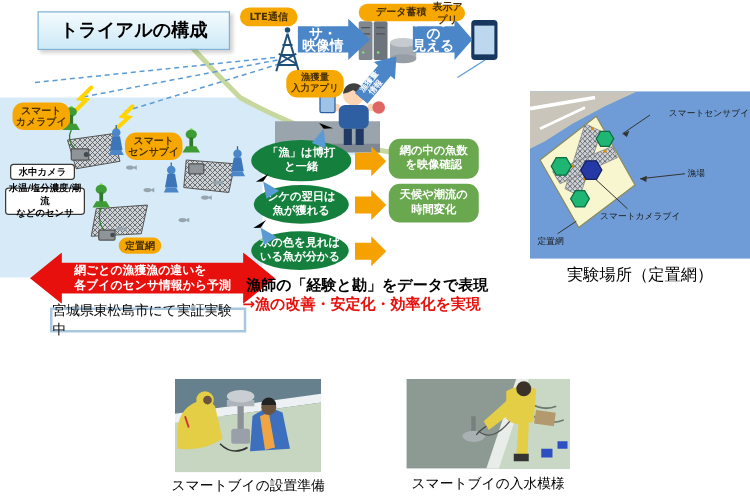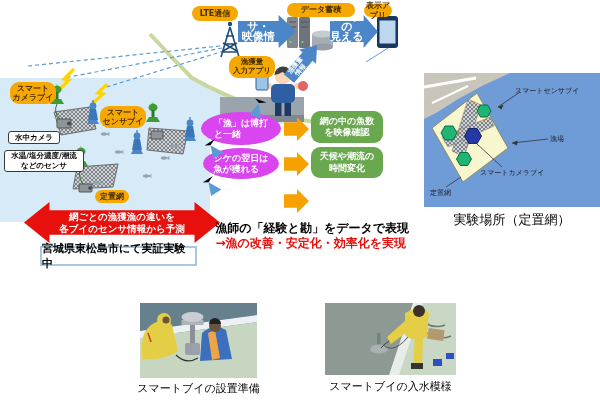--- a/index.html
+++ b/index.html
@@ -12,33 +12,33 @@
 .titlebox{position:absolute;left:30px;top:9px;width:154px;height:31px;border:1px solid #7FB2D6;
   background:linear-gradient(#f4fbfe,#cde9f6);box-shadow:2px 2px 3px rgba(0,0,0,.18);
   display:flex;align-items:center;justify-content:center;font-size:14.5px;font-weight:bold}
 .pill{position:absolute;background:#F6A800;color:#4A3000;font-weight:bold;border-radius:9px;
   display:flex;align-items:center;justify-content:center;text-align:center;line-height:1.15;font-size:8px}
 .callout{position:absolute;background:#fff;border:1.5px solid #3a3a3a;border-radius:3px;
   font-weight:bold;display:flex;align-items:center;justify-content:center;text-align:center;line-height:1.3}
 .barrow{position:absolute;background:#4A86C8;display:flex;align-items:center;
   clip-path:polygon(0 18%,70% 18%,70% 0,100% 50%,70% 100%,70% 82%,0 82%)}
 .barrow .txt{width:70%;text-align:center;color:#fff;font-weight:bold;font-size:11px;line-height:10px}
-.bubble{position:absolute;background:#d946ef;color:#fff;font-weight:bold;font-size:9px;line-height:11px;
-  border-radius:50%;display:flex;align-items:center;justify-content:center;}
+.bubble{position:absolute;background:#15803d;color:#fff;font-weight:bold;font-size:9px;line-height:11px;
+  border-radius:50%;display:flex;align-items:center;justify-content:center;text-align:center}
 .tail{position:absolute;width:0;height:0;border-style:solid}
 .gbox{position:absolute;background:#6AA84F;color:#fff;font-weight:bold;font-size:9px;line-height:11.5px;
   border-radius:9px;display:flex;align-items:center;justify-content:center;text-align:center}
 .yarrow{position:absolute;background:#F5A100;
   clip-path:polygon(0 22%,52% 22%,52% 0,100% 50%,52% 100%,52% 78%,0 78%)}
 .redarrow{position:absolute;background:#E8100C;display:flex;align-items:center;justify-content:center;
   clip-path:polygon(0 50%,13% 0,13% 20%,87% 20%,87% 0,100% 50%,87% 100%,87% 80%,13% 80%,13% 100%)}
-.redarrow .txt{color:#fff;font-weight:bold;font-size:9.5px;line-height:12px;text-align:center}
+.redarrow .txt{color:#fff;font-weight:bold;font-size:9.5px;line-height:12px;}
 .notebox{position:absolute;left:40px;top:246px;width:157px;height:20px;border:2px solid #A9C8E0;background:#fff;
-  display:flex;align-items:center;justify-content:center;font-size:11px;font-weight:bold}
-.sumline{position:absolute;text-align:right;font-weight:bold;font-size:12px}
+  display:flex;align-items:center;justify-content:center;font-size:11px;font-weight:normal}
+.sumline{position:absolute;text-align:left;font-weight:bold;font-size:12px}
 .maplabel{position:absolute;font-size:7px;color:#1a1a1a;white-space:nowrap}
 .caption{position:absolute;text-align:center;font-size:11px;color:#000}
 .photo{position:absolute;overflow:hidden}
 </style>
 </head>
 <body>
 
 <div class="stage">
 
   <svg class="scene" width="600" height="400" viewBox="0 0 600 400">
@@ -151,45 +151,46 @@
     <g>
       <use href="#fish" x="104" y="134"></use>
       <use href="#fish" x="118" y="152"></use>
       <use href="#fish" x="164" y="158"></use>
       <use href="#fish" x="96" y="183"></use>
       <use href="#fish" x="146" y="176"></use>
       <use href="#fish" x="173" y="146"></use>
     </g>
   </svg>
 
+  <div class="titlebox">トライアルの構成</div>
 
   <div class="pill" style="left:192px;top:6px;width:46px;height:15px">LTE通信</div>
   <div class="barrow" style="left:238px;top:15px;width:58px;height:33px">
     <div class="txt pre">センサ・
 映像情報</div>
   </div>
   <div class="pill" style="left:287px;top:3px;width:68px;height:14px">データ蓄積</div>
   <div class="pill pre" style="left:229px;top:56px;width:46px;height:22px;font-size:7.5px">漁獲量
 入力アプリ</div>
   <div class="barrow" style="left:281px;top:51px;width:44px;height:22px;transform:rotate(-50deg);clip-path:polygon(0 20%,66% 20%,66% 0,100% 50%,66% 100%,66% 80%,0 80%)">
     <div class="txt pre" style="width:66%;font-size:6.5px;line-height:7.5px">漁獲量
 情報</div>
   </div>
   <div class="barrow" style="left:330px;top:15px;width:48px;height:33px">
     <div class="txt pre">データの
 見える化</div>
   </div>
-  <div class="pill" style="left:364px;top:4px;width:28px;height:13px">表示アプリ</div>
+  <div class="pill" style="left:344px;top:4px;width:28px;height:13px">表示アプリ</div>
 
   <div class="pill pre" style="left:10px;top:82px;width:46px;height:22px">スマート
 カメラブイ</div>
   <div class="pill pre" style="left:100px;top:106px;width:46px;height:22px">スマート
 センサブイ</div>
   <div class="callout" style="left:8px;top:131px;width:52px;height:13px;font-size:7.5px;border-width:1px">水中カメラ</div>
-  <div class="callout pre" style="left:4px;top:150px;width:80px;height:22px;font-size:7.5px;border-width:1px">水温/塩分濃度/潮流
+  <div class="callout pre" style="left:4px;top:150px;width:64px;height:22px;font-size:7.5px;border-width:1px">水温/塩分濃度/潮流
 などのセンサ</div>
   <div class="pill" style="left:95px;top:190px;width:34px;height:13px">定置網</div>
 
   <div class="redarrow" style="left:24px;top:202px;width:196px;height:41px">
     <div class="txt pre">網ごとの漁獲漁の違いを
 各ブイのセンサ情報から予測</div>
   </div>
   <div class="notebox">宮城県東松島市にて実証実験中</div>
 
   <div class="bubble pre" style="left:201px;top:112px;width:80px;height:33px">「漁」は博打
@@ -199,20 +200,22 @@
   <div class="gbox pre" style="left:311px;top:111px;width:72px;height:32px">網の中の魚数
 を映像確認</div>
 
   <div class="bubble pre" style="left:203px;top:148px;width:76px;height:31px">シケの翌日は
 魚が獲れる</div>
   <div class="tail" style="left:208px;top:141px;border-left:5px solid transparent;border-right:7px solid transparent;border-bottom:13px solid #5B9BD5;transform:rotate(-32deg)"></div>
   <div class="yarrow" style="left:284px;top:152px;width:25px;height:24px"></div>
   <div class="gbox pre" style="left:311px;top:147px;width:72px;height:31px">天候や潮流の
 時間変化</div>
 
+  <div class="bubble pre" style="left:201px;top:185px;width:78px;height:31px">水の色を見れば
+いる魚が分かる</div>
   <div class="tail" style="left:206px;top:178px;border-left:5px solid transparent;border-right:7px solid transparent;border-bottom:13px solid #5B9BD5;transform:rotate(-32deg)"></div>
   <div class="yarrow" style="left:284px;top:189px;width:25px;height:24px"></div>
 
   <div class="sumline" style="left:197px;top:220px;width:212px">漁師の「経験と勘」をデータで表現</div>
   <div class="sumline" style="left:194px;top:235px;width:212px;color:#E8100C">→漁の改善・安定化・効率化を実現</div>
 
   <div class="abs" style="left:424px;top:73px;width:176px;height:134px">
     <svg width="176" height="134" viewBox="0 0 176 134">
       <rect width="176" height="134" fill="#6F9CD6"></rect>
       <path d="M0,0 L86,0 L60,12 L34,26 L12,40 L0,46 Z" fill="#C9C5BA"></path>
@@ -229,21 +232,21 @@
       <polygon points="33,60 29,67 21,67 17,60 21,53 29,53" fill="#1FB573" stroke="#0C6B43"></polygon>
       <polygon points="47.5,86 43.7,92.5 36.3,92.5 32.5,86 36.3,79.5 43.7,79.5" fill="#1FB573" stroke="#0C6B43"></polygon>
       <polygon points="57.5,63 53.2,70.4 44.8,70.4 40.5,63 44.8,55.6 53.2,55.6" fill="#2438A6" stroke="#16205E"></polygon>
       <path d="M96,19 L74,34" stroke="#333" stroke-width="0.8" fill="none"></path>
       <polygon points="74,34 79.5,31.5 77.5,36.5" fill="#333"></polygon>
       <path d="M124,66 L88,70" stroke="#333" stroke-width="0.8" fill="none"></path>
       <polygon points="88,70 93.5,67.5 93,72.5" fill="#333"></polygon>
       <path d="M78,94 L52,70" stroke="#333" stroke-width="0.8" fill="none"></path>
       <path d="M22,114 L37,104" stroke="#333" stroke-width="0.8" fill="none"></path>
     </svg>
-    <div class="maplabel" style="left:91px;top:13px">スマートセンサブイ</div>
+    <div class="maplabel" style="left:111px;top:13px">スマートセンサブイ</div>
     <div class="maplabel" style="left:126px;top:61px">漁場</div>
     <div class="maplabel" style="left:56px;top:95px">スマートカメラブイ</div>
     <div class="maplabel" style="left:6px;top:115px">定置網</div>
   </div>
   <div class="caption" style="left:424px;top:211px;width:176px;font-size:13px">実験場所（定置網）</div>
 
   <div class="photo" style="left:140px;top:303px;width:117px;height:75px">
     <svg width="117" height="75" viewBox="0 0 117 75">
       <rect width="117" height="30" fill="#66808E"></rect>
       <path d="M0,28 L117,12 L117,19 L0,35 Z" fill="#EDF1F4"></path>

